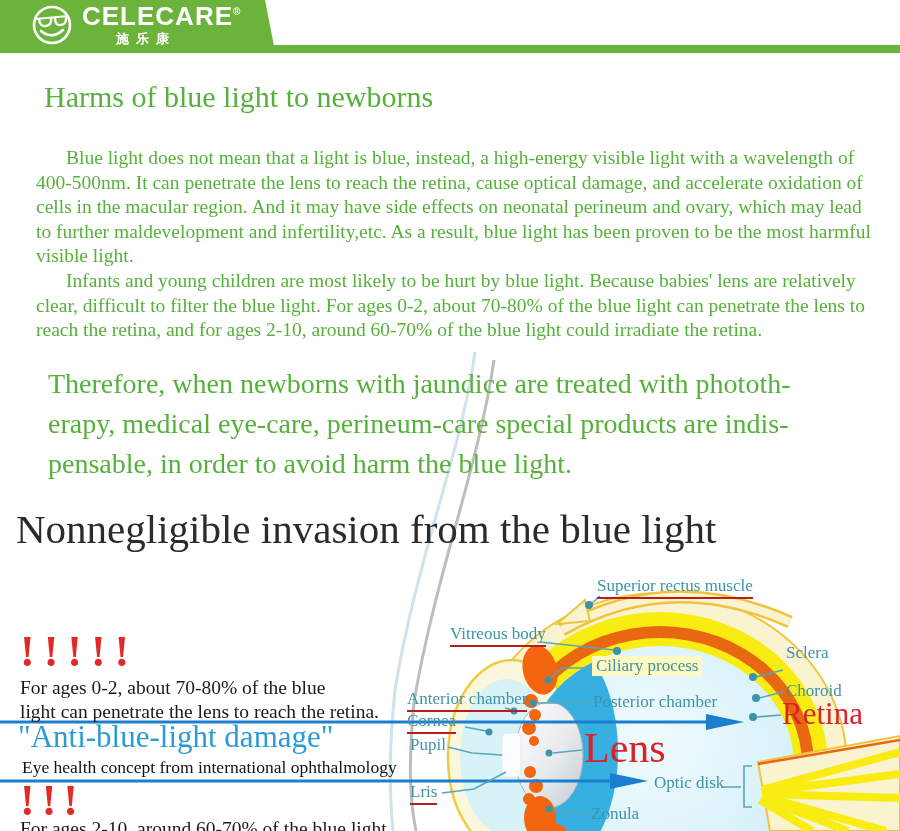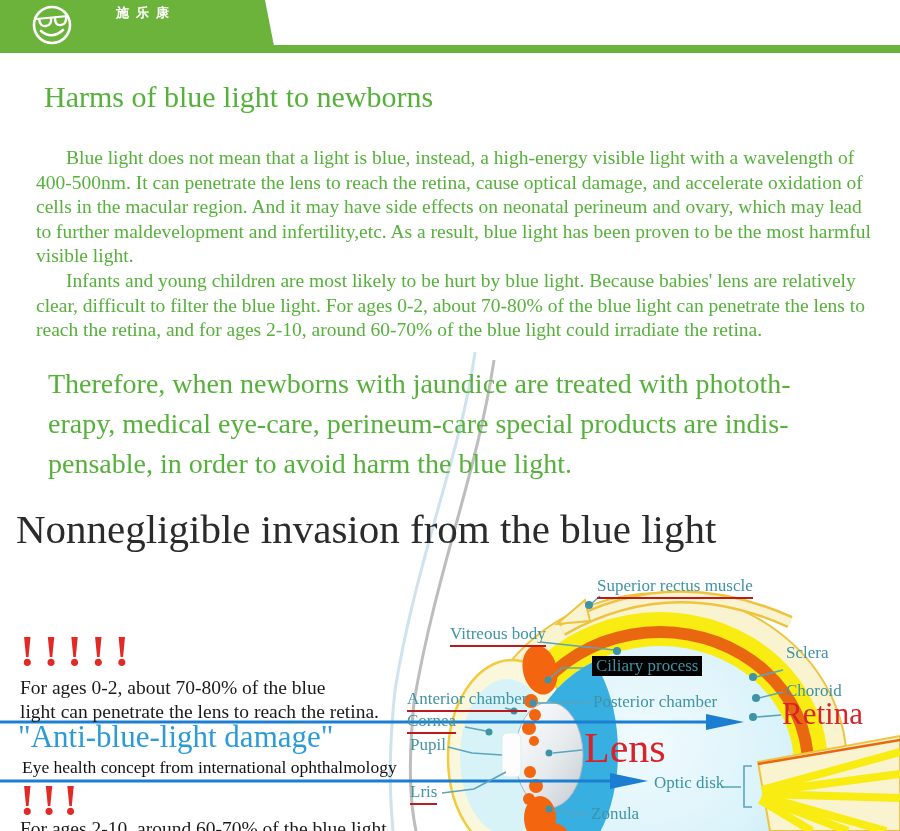--- a/index.html
+++ b/index.html
@@ -33,21 +33,21 @@
   .fact{color:#1a1a1a;font-size:19.5px;line-height:24px;white-space:pre-line;z-index:5;}
   .fact1{left:20px;top:676px;}
   .fact2{left:20px;top:817px;}
   .quote{left:18px;top:719px;font-size:31px;color:#2b9bd8;z-index:5;}
   .quote-sub{left:22px;top:757px;font-size:17.5px;color:#111;z-index:5;}
 
   
   .lbl{font-size:17px;color:#3e93a6;z-index:5;white-space:nowrap;}
   .lbl.u{border-bottom:2px solid #b91c1c;padding-bottom:1px;}
   .lbl-red{color:#d8232a;z-index:5;white-space:nowrap;}
-  .lbl-box{background:#000000;padding:0 4px;}
+  .lbl-box{background:#fef9c3;padding:0 4px;}
 
   svg{position:absolute;left:0;top:0;pointer-events:none;}
   #swoosh{z-index:1;} #eye{z-index:2;} #overlay{z-index:4;}
 </style>
 </head>
 <body>
 
 <svg id="swoosh" width="900" height="831" viewBox="0 0 900 831">
   <path d="M 475,352 C 462,450 416,560 395,690 C 388,758 390,798 393,831" fill="none" stroke="#cfe2ee" stroke-width="3"></path>
   <path d="M 494,360 C 478,470 436,572 414,702 C 408,766 410,802 416,831" fill="none" stroke="#bdbdbd" stroke-width="3"></path>
@@ -57,20 +57,21 @@
 <div class="abs hdr-strip"></div>
 <div class="abs logo">
   <svg width="44" height="44" viewBox="0 0 44 44" style="position:static">
     <circle cx="22" cy="22" r="18" fill="none" stroke="#ffffff" stroke-width="2.6"></circle>
     <path d="M 6,16 L 38,13" stroke="#ffffff" stroke-width="2" fill="none"></path>
     <path d="M 9,16 q 1,8 7,7 q 6,-1 5,-8" fill="none" stroke="#ffffff" stroke-width="2.4"></path>
     <path d="M 25,15 q 0,8 6,7 q 6,-1 5,-9" fill="none" stroke="#ffffff" stroke-width="2.4"></path>
     <path d="M 11,28 q 11,9 22,-1" fill="none" stroke="#ffffff" stroke-width="2.6" stroke-linecap="round"></path>
   </svg>
   <div class="logo-txt">
+    <div class="brand"><span>CELECARE</span><sup>®</sup></div>
     <div class="brand-cn">施乐康</div>
   </div>
 </div>
 
 <div class="abs h1">Harms of blue light to newborns</div>
 <div class="abs paras">
   <p>Blue light does not mean that a light is blue, instead, a high-energy visible light with a wavelength of
 400-500nm. It can penetrate the lens to reach the retina, cause optical damage, and accelerate oxidation of
 cells in the macular region. And it may have side effects on neonatal perineum and ovary, which may lead
 to further maldevelopment and infertility,etc. As a result, blue light has been proven to be the most harmful

